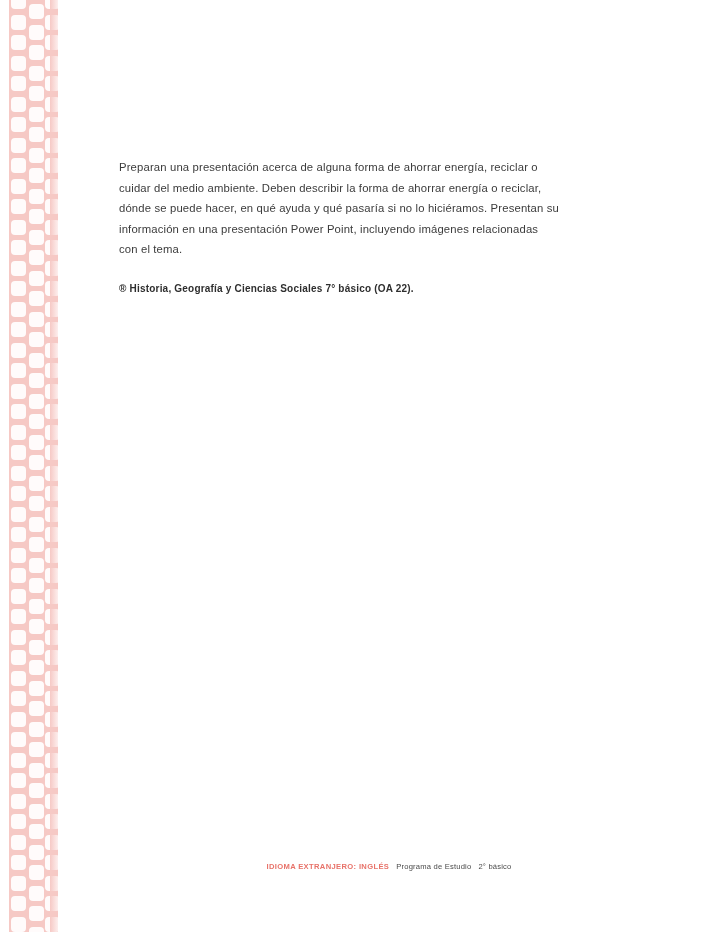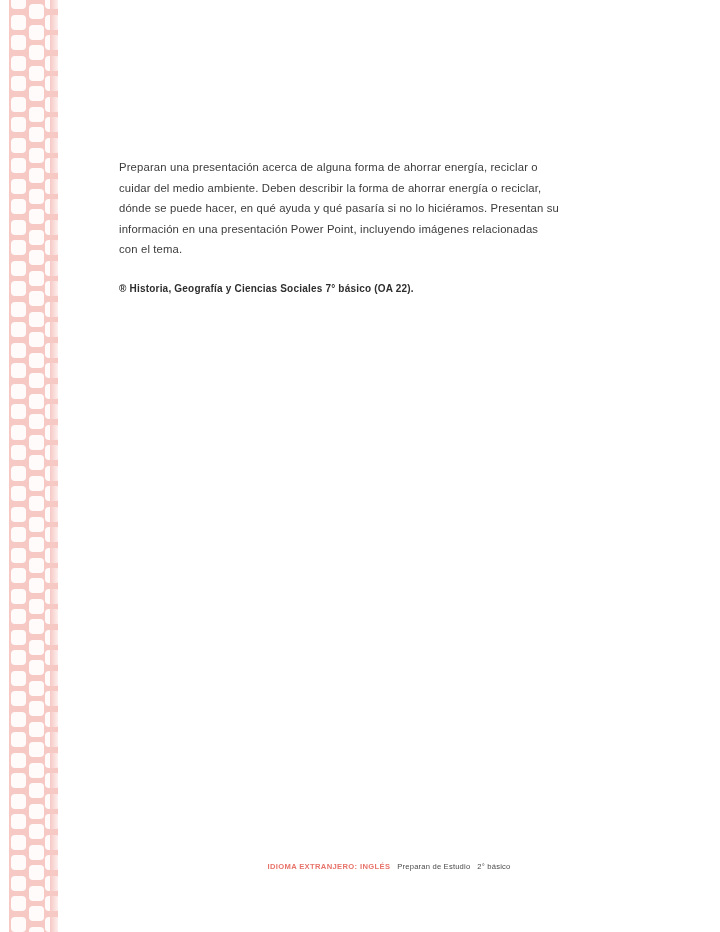--- a/index.html
+++ b/index.html
@@ -282,17 +282,17 @@
 
 <div id="page">
 
 
   <div id="activity-body">Preparan una presentación acerca de alguna forma de ahorrar energía, reciclar o cuidar del medio ambiente. Deben describir la forma de ahorrar energía o reciclar, dónde se puede hacer, en qué ayuda y qué pasaría si no lo hiciéramos. Presentan su información en una presentación Power Point, incluyendo imágenes relacionadas con el tema.</div>
 
   <div id="cross-reference">® Historia, Geografía y Ciencias Sociales 7° básico (OA 22).</div>
 
   <div id="footer">
     <span class="footer-subject">IDIOMA EXTRANJERO: INGLÉS</span>
-    <span class="footer-program">Preparan de Estudio</span>
+    <span class="footer-program">Programa de Estudio</span>
     <span class="footer-level">2° básico</span>
   </div>
 
 </div>
 
 </body></html>

